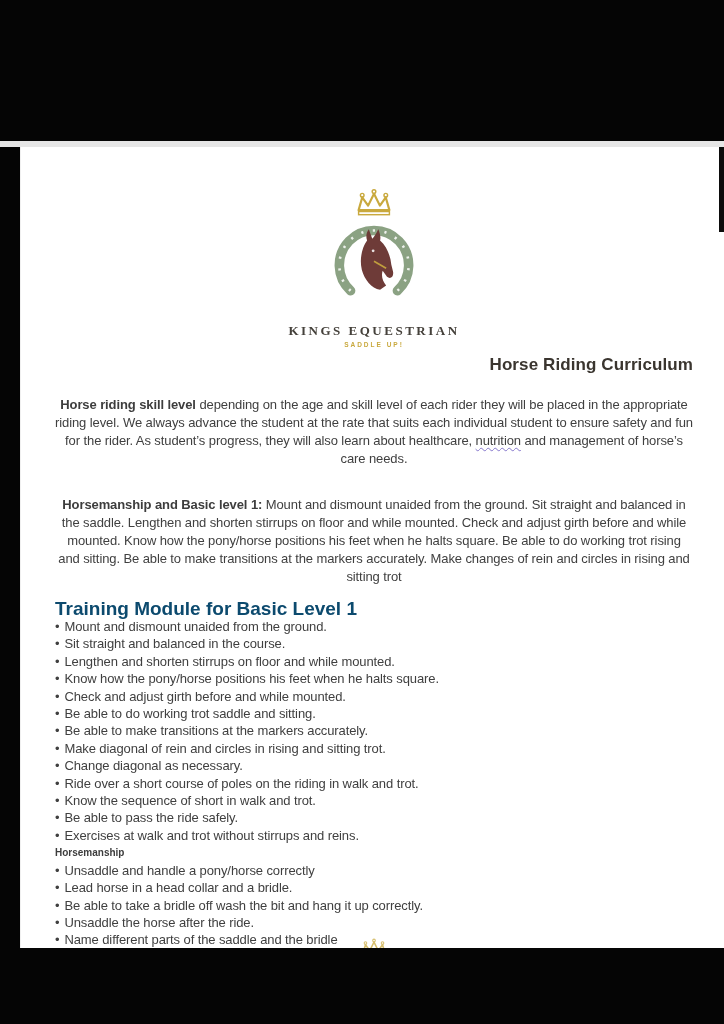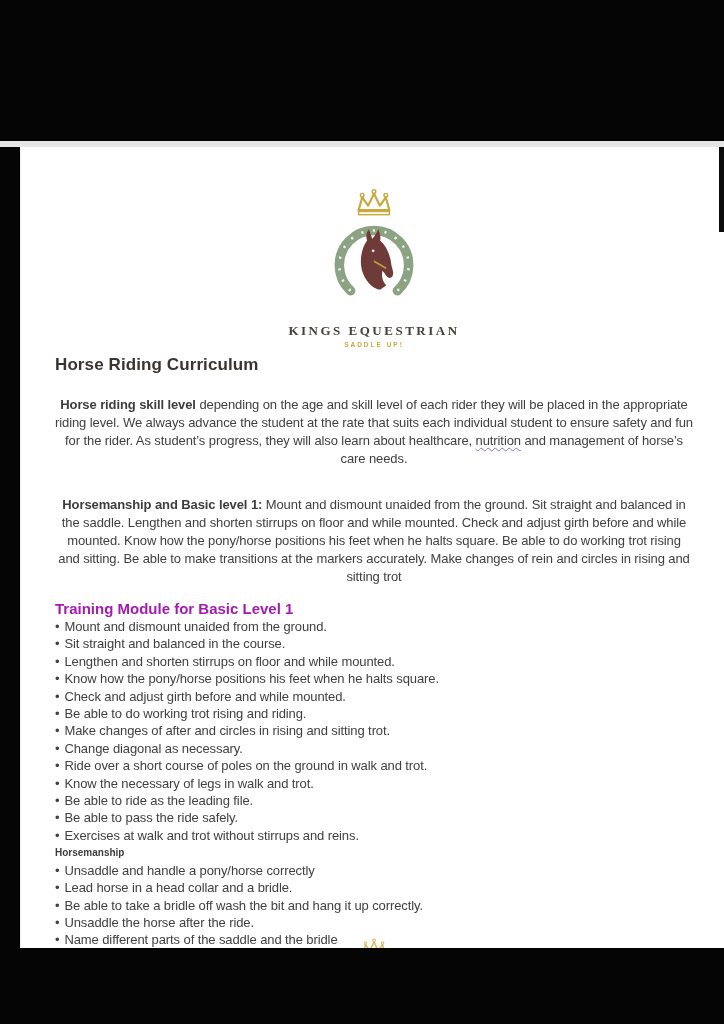--- a/index.html
+++ b/index.html
@@ -31,30 +31,30 @@
   .horse-eye{fill:#ffffff;opacity:.85;}
 
   .brand-name{
     margin-top:8px;font-family:"Liberation Serif",serif;font-size:13px;
     letter-spacing:2.5px;color:#45413b;font-weight:600;
   }
   .tagline{
     margin-top:2px;font-size:6.5px;letter-spacing:2px;color:var(--crown_gold,#c9a93e);font-weight:700;
   }
   .doc-title{
-    margin-top:7px;text-align:left;font-size:17px;font-weight:700;color:#3a352f;letter-spacing:.1px;
+    margin-top:7px;text-align:right;font-size:17px;font-weight:700;color:#3a352f;letter-spacing:.1px;
   }
 
   .body-text{font-size:13px;line-height:18px;color:#404040;letter-spacing:-0.1px;text-align:center;}
   .para{margin-top:21px;}
   .para.second{margin-top:28px;}
   .lead-bold{font-weight:700;color:#3d3d3d;}
   .spell-flag{text-decoration:underline wavy #8678cc 1px;text-underline-offset:2px;}
 
-  .section-heading{margin-top:14px;font-size:15px;line-height:18px;font-weight:700;color:#a21caf;}
+  .section-heading{margin-top:14px;font-size:19px;line-height:18px;font-weight:700;color:#0c4a6e;}
   ul.curriculum{list-style:none;margin:0;padding:0;}
   ul.curriculum li{font-size:13px;line-height:17.4px;color:#404040;letter-spacing:-0.1px;}
   .bullet-glyph{display:inline-block;margin-right:5px;color:#404040;}
   .inline-heading{font-weight:700;color:#3d3d3d;font-size:10px;line-height:17.4px;}
 
   .crown-peek{position:absolute;left:332px;bottom:-17px;opacity:.75;}
 </style>
 </head>
 <body>
 
@@ -90,26 +90,26 @@
   <p class="body-text para second"><span class="lead-bold">Horsemanship and Basic level 1:</span><span> Mount and dismount unaided from the ground. Sit straight and balanced in the saddle. Lengthen and shorten stirrups on floor and while mounted. Check and adjust girth before and while mounted. Know how the pony/horse positions his feet when he halts square. Be able to do working trot rising and sitting. Be able to make transitions at the markers accurately. Make changes of rein and circles in rising and sitting trot</span></p>
 
   <div class="section-heading">Training Module for Basic Level 1</div>
 
   <ul class="curriculum">
     <li><span class="bullet-glyph">•</span><span>Mount and dismount unaided from the ground.</span></li>
     <li><span class="bullet-glyph">•</span><span>Sit straight and balanced in the course.</span></li>
     <li><span class="bullet-glyph">•</span><span>Lengthen and shorten stirrups on floor and while mounted.</span></li>
     <li><span class="bullet-glyph">•</span><span>Know how the pony/horse positions his feet when he halts square.</span></li>
     <li><span class="bullet-glyph">•</span><span>Check and adjust girth before and while mounted.</span></li>
-    <li><span class="bullet-glyph">•</span><span>Be able to do working trot rising and riding.</span></li>
-    <li><span class="bullet-glyph">•</span><span>Make changes of after and circles in rising and sitting trot.</span></li>
+    <li><span class="bullet-glyph">•</span><span>Be able to do working trot saddle and sitting.</span></li>
+    <li><span class="bullet-glyph">•</span><span>Be able to make transitions at the markers accurately.</span></li>
+    <li><span class="bullet-glyph">•</span><span>Make diagonal of rein and circles in rising and sitting trot.</span></li>
     <li><span class="bullet-glyph">•</span><span>Change diagonal as necessary.</span></li>
-    <li><span class="bullet-glyph">•</span><span>Ride over a short course of poles on the ground in walk and trot.</span></li>
-    <li><span class="bullet-glyph">•</span><span>Know the necessary of legs in walk and trot.</span></li>
-    <li><span class="bullet-glyph">•</span><span>Be able to ride as the leading file.</span></li>
+    <li><span class="bullet-glyph">•</span><span>Ride over a short course of poles on the riding in walk and trot.</span></li>
+    <li><span class="bullet-glyph">•</span><span>Know the sequence of short in walk and trot.</span></li>
     <li><span class="bullet-glyph">•</span><span>Be able to pass the ride safely.</span></li>
     <li><span class="bullet-glyph">•</span><span>Exercises at walk and trot without stirrups and reins.</span></li>
   </ul>
 
   <div class="inline-heading">Horsemanship</div>
 
   <ul class="curriculum">
     <li><span class="bullet-glyph">•</span><span>Unsaddle and handle a pony/horse correctly</span></li>
     <li><span class="bullet-glyph">•</span><span>Lead horse in a head collar and a bridle.</span></li>
     <li><span class="bullet-glyph">•</span><span>Be able to take a bridle off wash the bit and hang it up correctly.</span></li>

